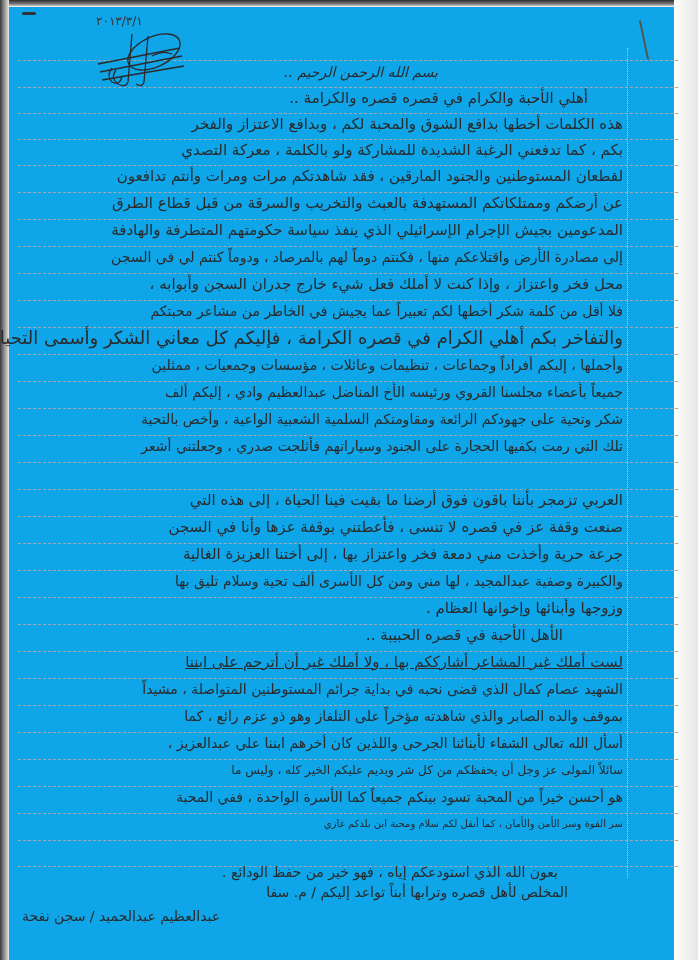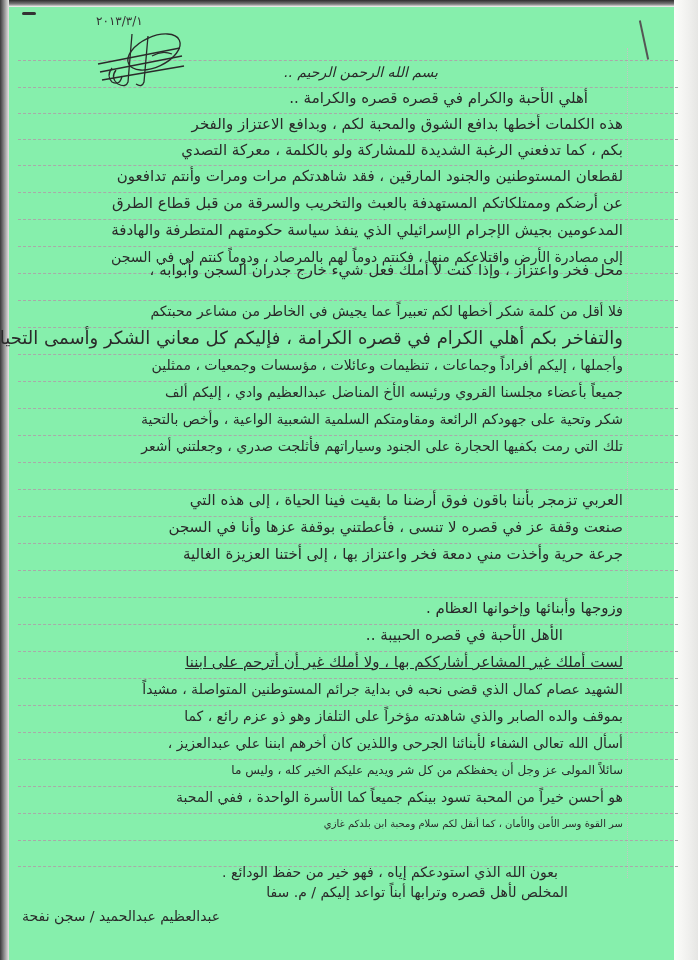--- a/index.html
+++ b/index.html
@@ -4,21 +4,21 @@
   <style>
     html, body { margin: 0; padding: 0; }
     body {
       width: 698px; height: 960px; overflow: hidden;
       background: #2b2b2b;
       font-family: "DejaVu Sans", sans-serif;
     }
     .page {
       position: absolute; left: 0; top: 0;
       width: 698px; height: 960px;
-      background: #86efac;
+      background: #0ea5e9;
       overflow: hidden;
     }
     .binding-shadow {
       position: absolute; left: 0; top: 0; width: 9px; height: 960px;
       background: linear-gradient(to right, #3a3a3a 0px, #8a8a8a 4px, #e8e8e6 9px);
     }
     .top-shadow {
       position: absolute; left: 0; top: 0; width: 698px; height: 7px;
       background: linear-gradient(to bottom, #2e2e2e 0px, #7a7a7a 4px, #fdfdfb 7px);
     }
@@ -118,30 +118,31 @@
 
   <div class="line basmala" style="top:62px; right:260px;">بسم الله الرحمن الرحيم ..</div>
   <div class="line" style="top:88px; right:110px;">أهلي الأحبة والكرام في قصره قصره والكرامة ..</div>
 
   <div class="line" style="top:114px; right:75px;">هذه الكلمات أخطها بدافع الشوق والمحبة لكم ، وبدافع الاعتزاز والفخر</div>
   <div class="line" style="top:140px; right:75px;">بكم ، كما تدفعني الرغبة الشديدة للمشاركة ولو بالكلمة ، معركة التصدي</div>
   <div class="line" style="top:166px; right:75px;">لقطعان المستوطنين والجنود المارقين ، فقد شاهدتكم مرات ومرات وأنتم تدافعون</div>
   <div class="line" style="top:193px; right:75px;">عن أرضكم وممتلكاتكم المستهدفة بالعبث والتخريب والسرقة من قبل قطاع الطرق</div>
   <div class="line" style="top:220px; right:75px;">المدعومين بجيش الإجرام الإسرائيلي الذي ينفذ سياسة حكومتهم المتطرفة والهادفة</div>
   <div class="line" style="top:247px; right:75px; font-size:14px;">إلى مصادرة الأرض واقتلاعكم منها ، فكنتم دوماً لهم بالمرصاد ، ودوماً كنتم لي في السجن</div>
-  <div class="line" style="top:260px; right:75px;margin-left:8px;">محل فخر واعتزاز ، وإذا كنت لا أملك فعل شيء خارج جدران السجن وأبوابه ،</div>
+  <div class="line" style="top:274px; right:75px;margin-left:8px;">محل فخر واعتزاز ، وإذا كنت لا أملك فعل شيء خارج جدران السجن وأبوابه ،</div>
   <div class="line" style="top:301px; right:75px; font-size:14px;">فلا أقل من كلمة شكر أخطها لكم تعبيراً عما يجيش في الخاطر من مشاعر محبتكم</div>
   <div class="line" style="top:328px; right:75px; font-size:18px;">والتفاخر بكم أهلي الكرام في قصره الكرامة ، فإليكم كل معاني الشكر وأسمى التحيات</div>
   <div class="line" style="top:355px; right:75px; font-size:14px;">وأجملها ، إليكم أفراداً وجماعات ، تنظيمات وعائلات ، مؤسسات وجمعيات ، ممثلين</div>
   <div class="line" style="top:382px; right:75px; font-size:14px;">جميعاً بأعضاء مجلسنا القروي ورئيسه الأخ المناضل عبدالعظيم وادي ، إليكم ألف</div>
   <div class="line" style="top:409px; right:75px; font-size:14px;">شكر وتحية على جهودكم الرائعة ومقاومتكم السلمية الشعبية الواعية ، وأخص بالتحية</div>
   <div class="line" style="top:436px; right:75px; font-size:14px;">تلك التي رمت بكفيها الحجارة على الجنود وسياراتهم فأثلجت صدري ، وجعلتني أشعر</div>
   <div class="line" style="top:490px; right:75px;">العربي تزمجر بأننا باقون فوق أرضنا ما بقيت فينا الحياة ، إلى هذه التي</div>
   <div class="line" style="top:517px; right:75px;">صنعت وقفة عز في قصره لا تنسى ، فأعطتني بوقفة عزها وأنا في السجن</div>
   <div class="line" style="top:544px; right:75px;">جرعة حرية وأخذت مني دمعة فخر واعتزاز بها ، إلى أختنا العزيزة الغالية</div>
+  <div class="line" style="top:571px; right:75px; font-size:14px;">والكبيرة وصفية عبدالمجيد ، لها مني ومن كل الأسرى ألف تحية وسلام تليق بها</div>
   <div class="line" style="top:598px; right:75px;">وزوجها وأبنائها وإخوانها العظام .</div>
 
   <div class="line" style="top:625px; right:135px;">الأهل الأحبة في قصره الحبيبة ..</div>
 
   <div class="line" style="top:652px; right:75px;text-decoration:underline;">لست أملك غير المشاعر أشارككم بها ، ولا أملك غير أن أترحم على ابننا</div>
   <div class="line" style="top:679px; right:75px; font-size:14px;">الشهيد عصام كمال الذي قضى نحبه في بداية جرائم المستوطنين المتواصلة ، مشيداً</div>
   <div class="line" style="top:706px; right:75px; font-size:14px;">بموقف والده الصابر والذي شاهدته مؤخراً على التلفاز وهو ذو عزم رائع ، كما</div>
   <div class="line" style="top:733px; right:75px; font-size:14px;">أسأل الله تعالى الشفاء لأبنائنا الجرحى واللذين كان أخرهم ابننا علي عبدالعزيز ،</div>
   <div class="line" style="top:760px; right:75px; font-size:12px;">سائلاً المولى عز وجل أن يحفظكم من كل شر ويديم عليكم الخير كله ، وليس ما</div>
   <div class="line" style="top:787px; right:75px; font-size:14px;">هو أحسن خيراً من المحبة تسود بينكم جميعاً كما الأسرة الواحدة ، ففي المحبة</div>

